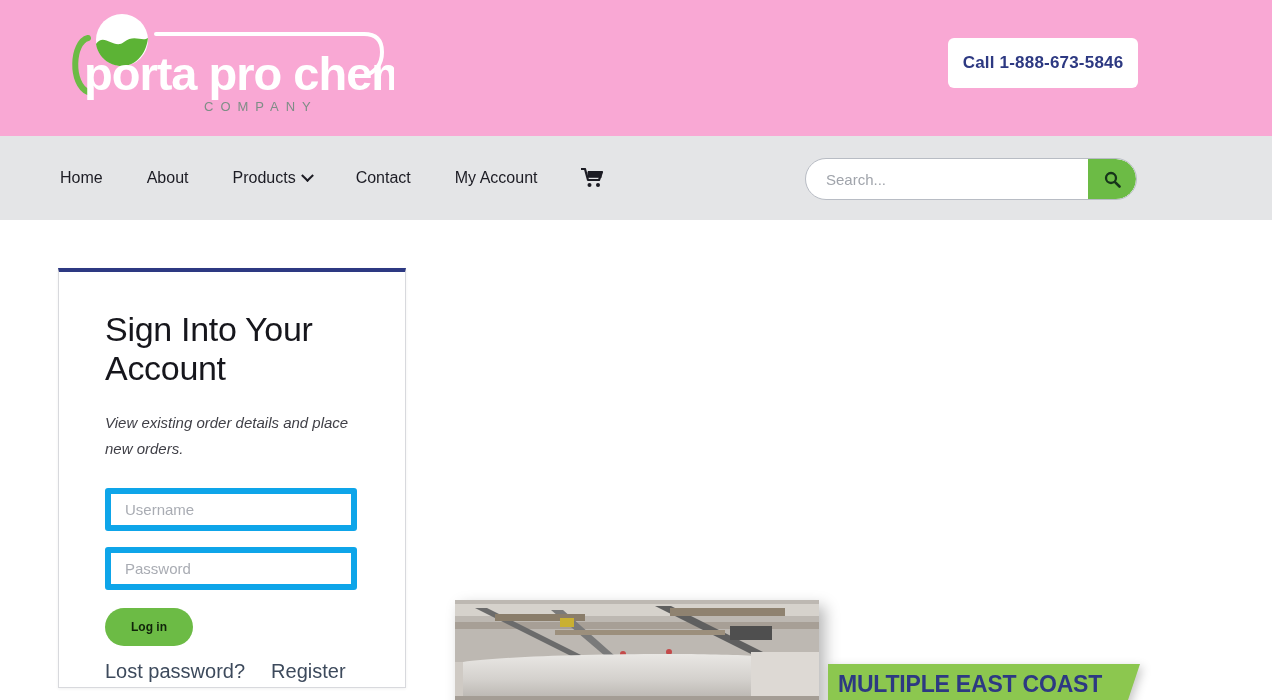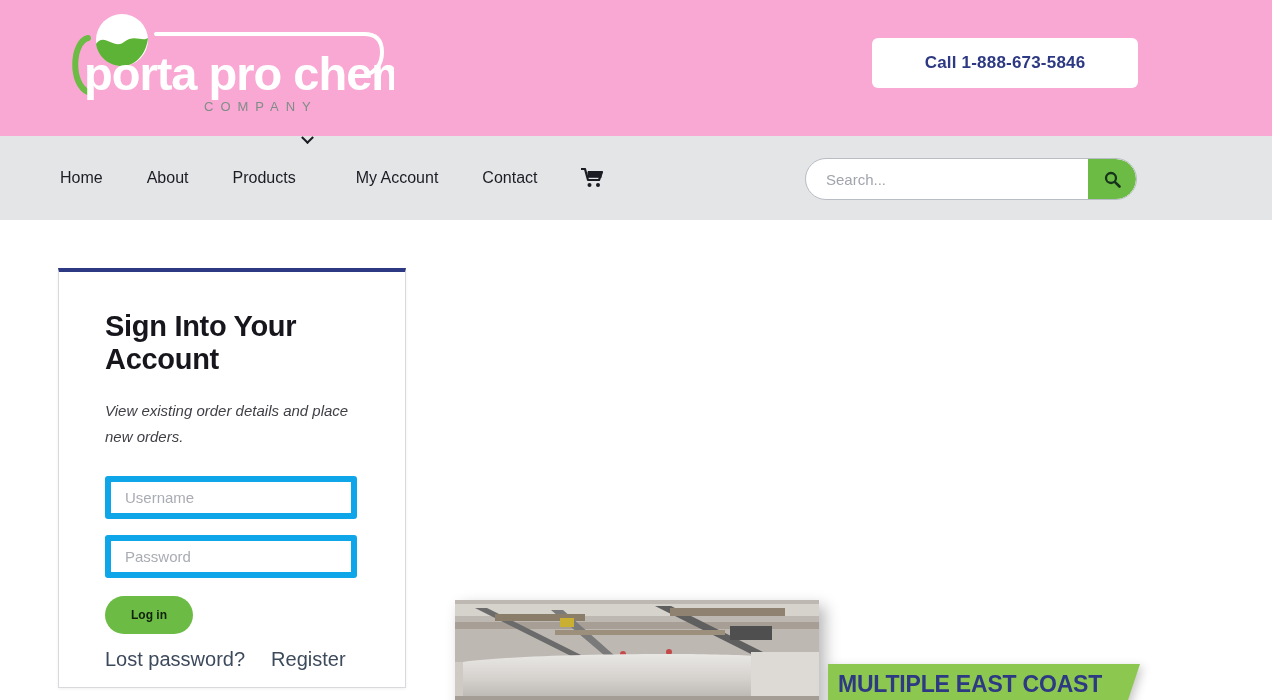--- a/index.html
+++ b/index.html
@@ -20,21 +20,21 @@
   .logo-wrap {
     position: absolute;
     left: 64px; top: 8px;
     width: 330px; height: 112px;
   }
   .logo-svg { display: block; width: 330px; height: 112px; }
 
   .call-btn {
     position: absolute;
     right: 134px; top: 38px;
-    width: 266px; height: 50px;
+    width: 190px; height: 50px;
     background: #ffffff;
     border-radius: 6px;
     display: flex; align-items: center; justify-content: center;
     color: #2d3982;
     font-size: 17px;
     font-weight: bold;
     letter-spacing: 0.2px;
     cursor: pointer;
     border: none;
     font-family: "Liberation Sans", sans-serif;
@@ -48,21 +48,21 @@
     width: 100%;
   }
   .nav-links {
     position: absolute;
     left: 56px; top: 0;
     height: 84px;
     display: flex; align-items: center;
     gap: 0px;
   }
   .nav-item {
-    display: flex; align-items: flex-start; gap: 7px;
+    display: flex; align-items: center; gap: 7px;
     padding: 0 22px;
     font-size: 16px;
     color: #1c1c24;
     cursor: pointer;
     white-space: nowrap;
     height: 84px;
     line-height: 84px;
   }
   .nav-item:first-child { padding-left: 4px; }
   .chev {
@@ -115,22 +115,22 @@
     position: absolute;
     left: 58px; top: 48px;
     width: 348px; height: 420px;
     background: #ffffff;
     border: 1px solid #d8d9dd;
     border-top: 4px solid #2d3982;
     box-shadow: 0 1px 3px rgba(0,0,0,0.06);
   }
   .card-inner { padding: 38px 46px 0 46px; }
   .card-title {
-    font-size: 29px;
-    font-weight: bold;
+    font-size: 34px;
+    font-weight: normal;
     color: #16161c;
     letter-spacing: -0.3px;
     margin-bottom: 22px;
   }
   .card-sub {
     font-size: 15px;
     font-style: italic;
     color: #3f3f46;
     line-height: 1.72;
     margin-bottom: 26px;
@@ -237,25 +237,25 @@
     <div class="nav-item">
       <span>About</span>
     </div>
 
     <div class="nav-item">
       <span>Products</span>
       <span class="chev"></span>
     </div>
 
     <div class="nav-item">
+      <span>Contact</span>
+    </div>
+
+    <div class="nav-item">
       <span>My Account</span>
-    </div>
-
-    <div class="nav-item">
-      <span>Contact</span>
     </div>
 
     <div class="nav-item cart-icon">
       <svg width="22" height="20" viewBox="0 0 22 20">
         <path d="M0 1 h4 l3 11 h11 l3 -8 h-14" fill="none" stroke="#1c1c24" stroke-width="2.2" stroke-linejoin="round"></path>
         <rect x="6.5" y="3.6" width="14" height="6.2" fill="#1c1c24"></rect>
         <circle cx="8.5" cy="17" r="2" fill="#1c1c24"></circle>
         <circle cx="17" cy="17" r="2" fill="#1c1c24"></circle>
       </svg>
     </div>

